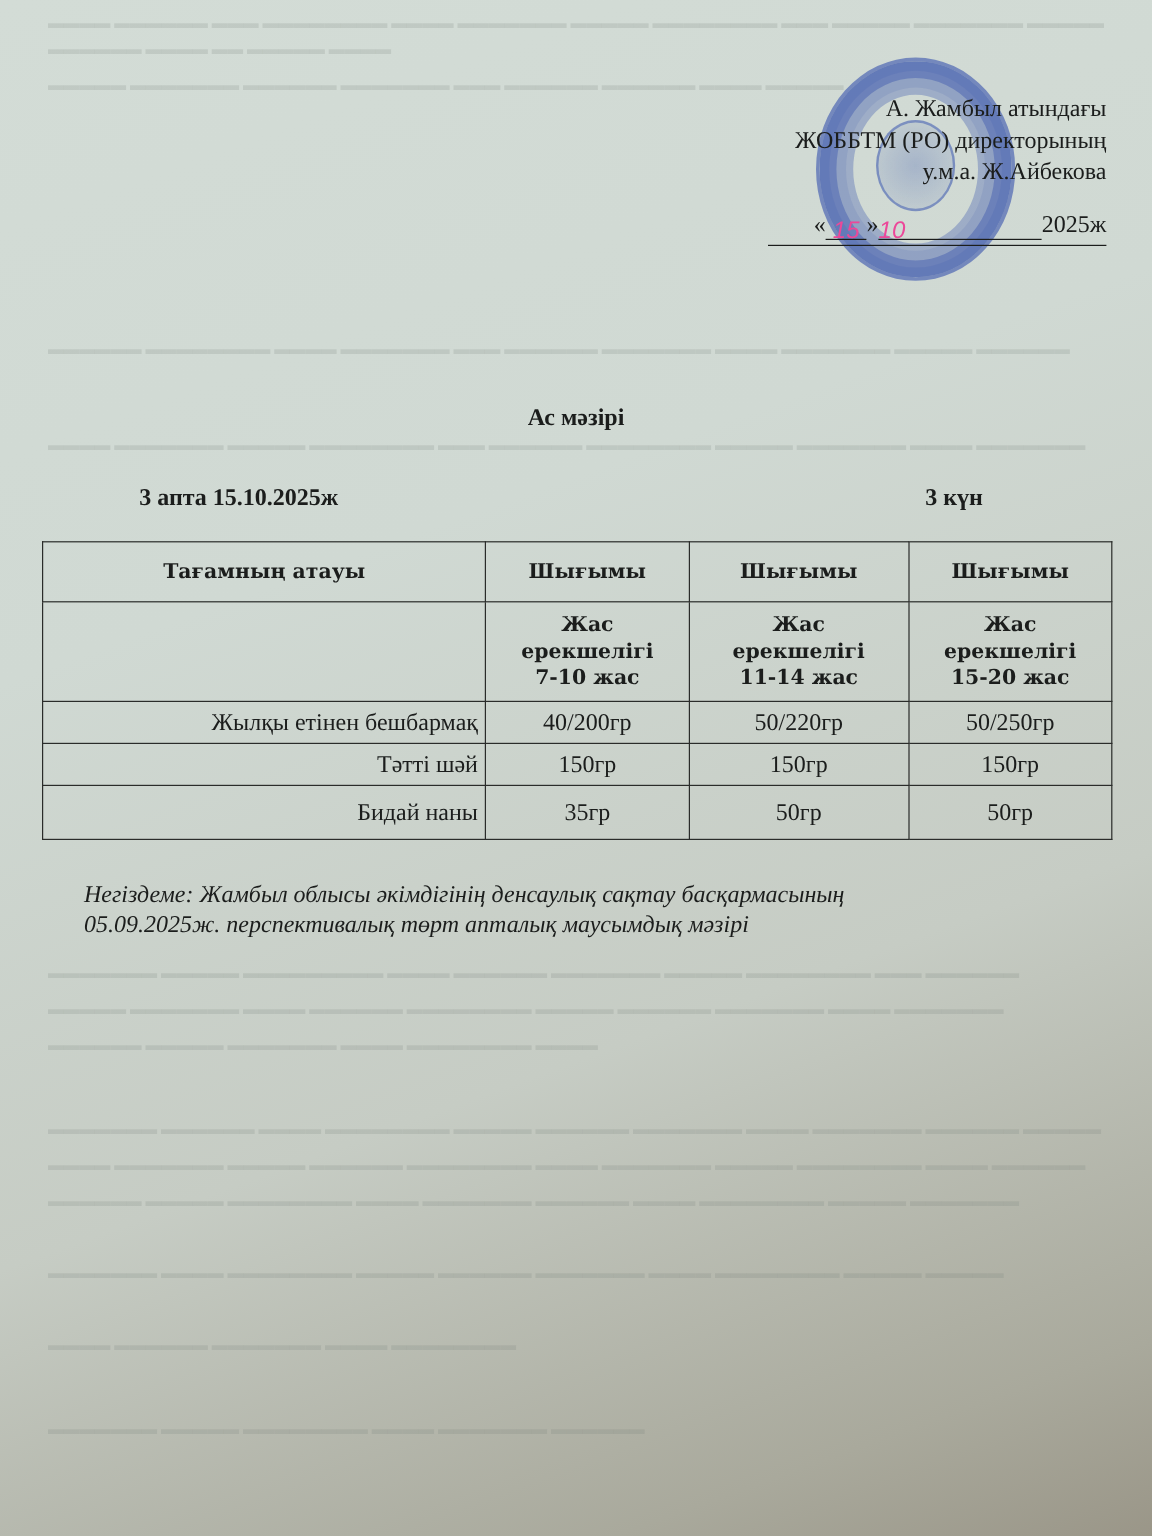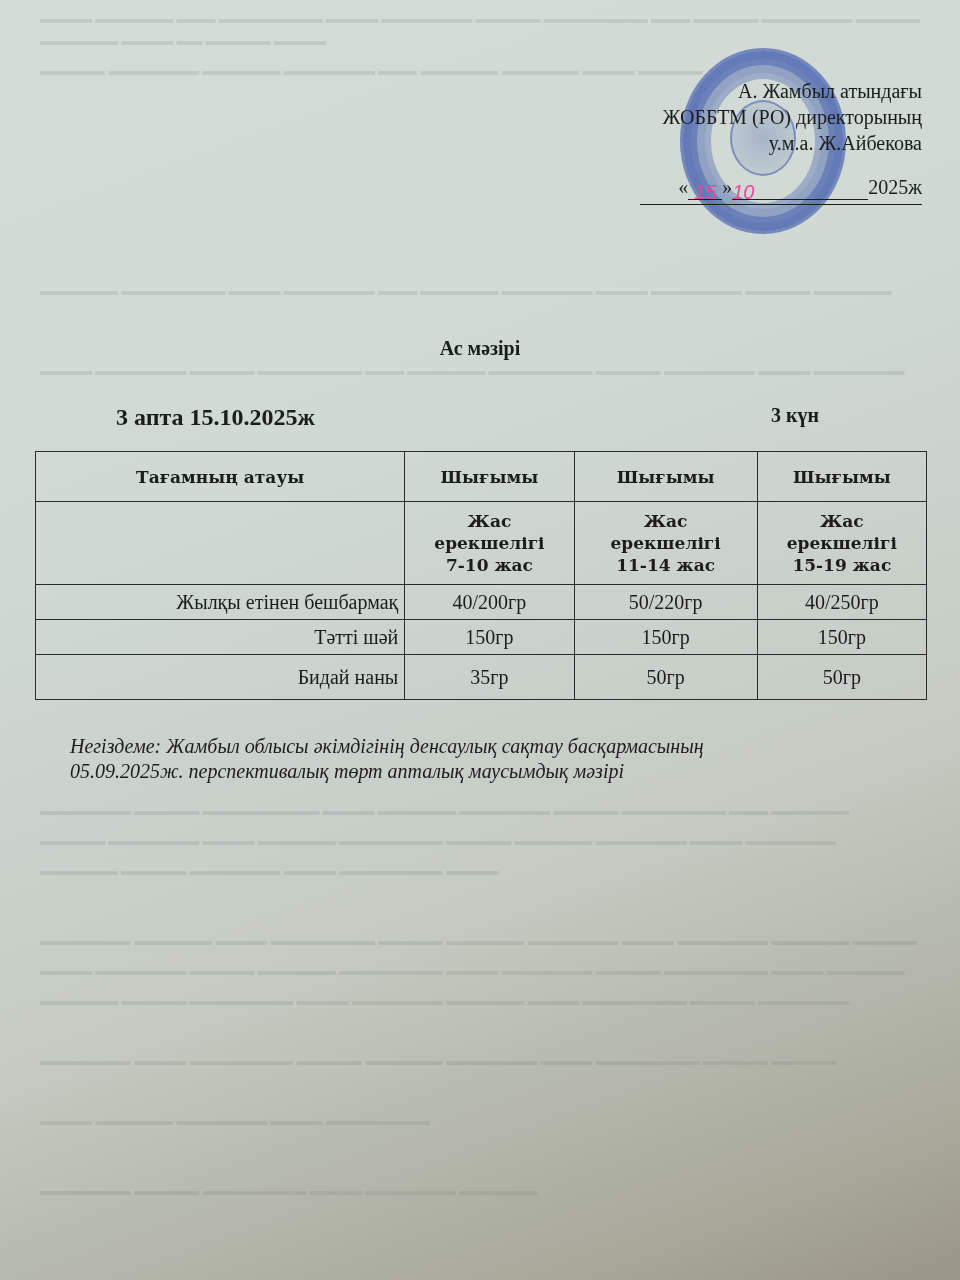--- a/index.html
+++ b/index.html
@@ -18,21 +18,21 @@
   .stamp-core {
     position: absolute; left: 730px; top: 100px; width: 62px; height: 72px; border-radius: 50%;
     border: 2px solid rgba(40,70,170,0.45); background: radial-gradient(circle, rgba(40,70,170,0.25), rgba(40,70,170,0.05));
   }
   .approval { position: absolute; right: 38px; top: 78px; text-align: right; font-size: 20px; line-height: 26px; }
   .approval .bold { font-weight: bold; }
   .uline { display: inline-block; border-bottom: 1.5px solid #1b1d1c; height: 20px; vertical-align: bottom; }
   .sig-line { position: absolute; right: 38px; top: 204px; width: 282px; border-top: 1.5px solid #1b1d1c; }
   .handwrite { font-family: Liberation Sans, sans-serif; color: #ec4899; font-style: italic; font-size: 20px; }
   .title { position: absolute; left: 0; width: 960px; top: 310px; text-align: center; font-weight: bold; font-size: 20px; margin-top: 27px; }
-  .week { position: absolute; left: 116px; top: 404px; font-weight: bold; font-size: 24px; text-align: center; }
+  .week { position: absolute; left: 116px; top: 404px; font-weight: bold; font-size: 20px; text-align: center; }
   .day { position: absolute; left: 726px; top: 404px; font-weight: bold; font-size: 20px; margin-left: 45px; }
   table.menu {
     position: absolute; left: 35px; top: 451px; width: 892px; border-collapse: collapse;
     font-size: 20px; table-layout: fixed;
   }
   table.menu td, table.menu th { border: 1.5px solid #2a2c2a; padding: 0 6px; }
   table.menu th { font-family: "DejaVu Serif", serif; font-weight: bold; font-size: 17px; text-align: center; height: 49px; }
   table.menu td.sub { font-family: "DejaVu Serif", serif; font-weight: bold; font-size: 17px; text-align: center; line-height: 22px; height: 82px; }
   table.menu td.name { text-align: right; height: 34px; }
   table.menu td.val { text-align: center; }
@@ -96,28 +96,28 @@
       <div>7-10 жас</div>
     </td>
     <td class="sub">
       <div>Жас</div>
       <div>ерекшелігі</div>
       <div>11-14 жас</div>
     </td>
     <td class="sub">
       <div>Жас</div>
       <div>ерекшелігі</div>
-      <div>15-19 жас</div>
+      <div>15-20 жас</div>
     </td>
   </tr>
   <tr>
     <td class="name">Жылқы етінен бешбармақ</td>
     <td class="val">40/200гр</td>
     <td class="val">50/220гр</td>
-    <td class="val">40/250гр</td>
+    <td class="val">50/250гр</td>
   </tr>
   <tr>
     <td class="name">Тәтті шәй</td>
     <td class="val">150гр</td>
     <td class="val">150гр</td>
     <td class="val">150гр</td>
   </tr>
   <tr>
     <td class="name" style="height:44px;">Бидай наны</td>
     <td class="val">35гр</td>

